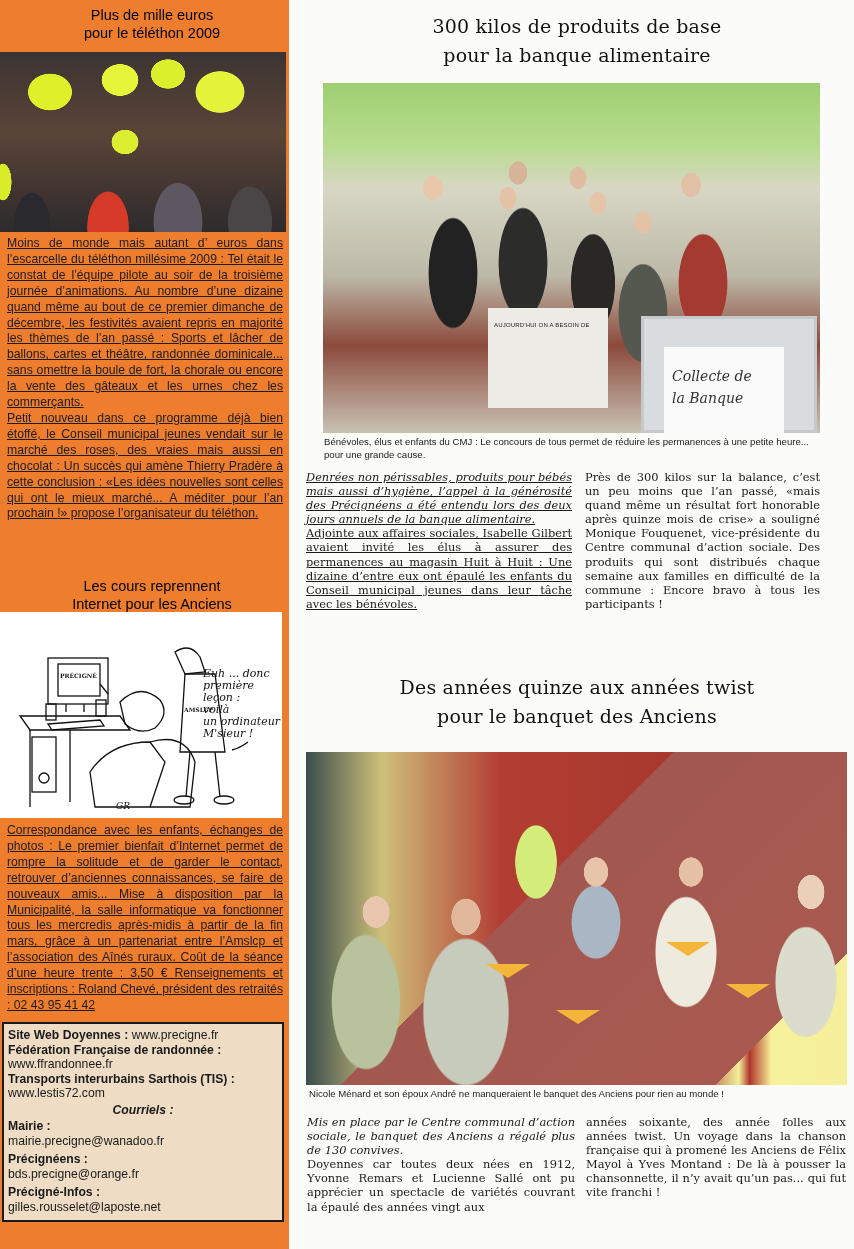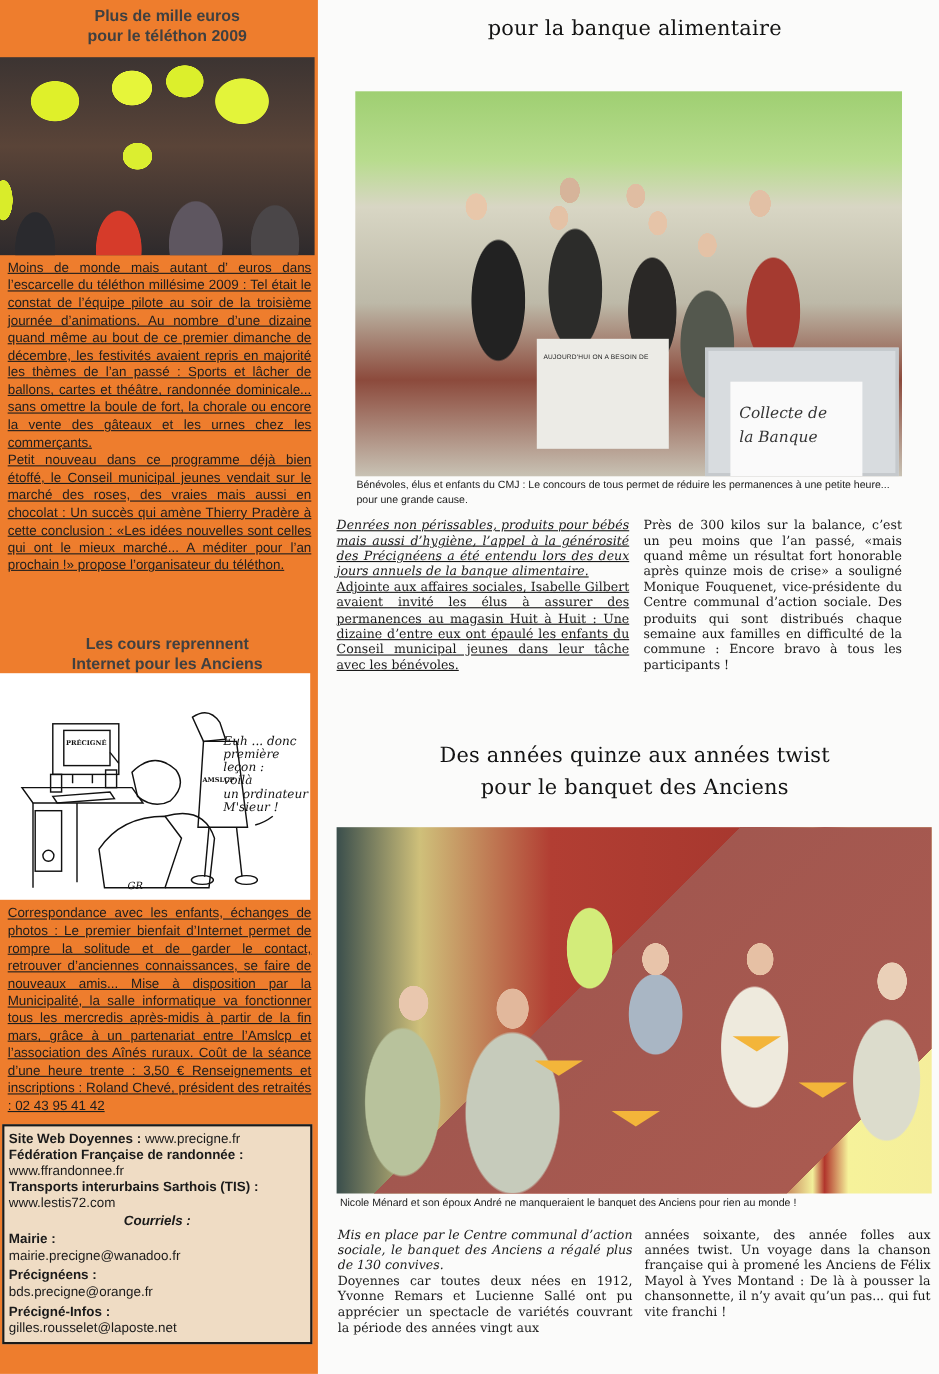--- a/index.html
+++ b/index.html
@@ -6,21 +6,21 @@
   html, body { width: 854px; height: 1249px; background: #fbfbfa; overflow: hidden; }
   body { position: relative; font-family: "Liberation Sans", sans-serif; color: #1a1a1a; }
 
   
   .left-col {
     position: absolute; left: 0; top: 0; width: 289px; height: 1249px;
     background: #ee7d2d;
   }
   .left-title {
     position: absolute; left: 0; width: 304px; text-align: center;
-    font-weight: bold; font-size: 14.5px; line-height: 18px; color: #404040;
+    font-weight: normal; font-size: 14.5px; line-height: 18px; color: #000000;
   }
   .photo {
     position: absolute; overflow: hidden;
   }
   .photo-telethon {
     left: 0; top: 52px; width: 286px; height: 180px;
     background:
       radial-gradient(ellipse 36px 30px at 50px 40px, #dff02a 60%, transparent 62%),
       radial-gradient(ellipse 30px 26px at 120px 28px, #e6f53a 60%, transparent 62%),
       radial-gradient(ellipse 28px 24px at 168px 22px, #dcef2c 60%, transparent 62%),
@@ -211,20 +211,21 @@
     <div class="b">Mairie :</div>
     <div>mairie.precigne@wanadoo.fr</div>
     <div class="b gap">Précignéens :</div>
     <div>bds.precigne@orange.fr</div>
     <div class="b gap">Précigné-Infos :</div>
     <div>gilles.rousselet@laposte.net</div>
   </div>
 </div>
 
 <div class="headline" style="top:12px;">
+  <div>300 kilos de produits de base</div>
   <div>pour la banque alimentaire</div>
 </div>
 
 <div class="photo photo-store" title="Bénévoles, élus et enfants autour d'un caddie dans un supermarché">
   <div class="cart-bag">
     <span>AUJOURD'HUI ON A BESOIN DE</span>
   </div>
   <div class="store-sign">
     <div class="store-sign-paper">
       <div>Collecte de</div>
@@ -252,17 +253,17 @@
   <div class="napkin" style="left:180px;top:212px;"></div>
   <div class="napkin" style="left:250px;top:258px;"></div>
   <div class="napkin" style="left:360px;top:190px;"></div>
   <div class="napkin" style="left:420px;top:232px;"></div>
 </div>
 
 <div class="caption" style="left:309px;top:1088px;width:540px;">Nicole Ménard et son époux André ne manqueraient le banquet des  Anciens pour rien au monde !</div>
 
 <div class="article-col" style="left:307px;top:1115px;width:268px;">
   <p class="lead">Mis en place  par le Centre communal d’action sociale, le banquet des Anciens a régalé plus de 130 convives.</p>
-  <p>Doyennes car toutes deux nées en 1912, Yvonne Remars et Lucienne Sallé ont pu apprécier un spectacle de variétés couvrant la période des années vingt aux</p>
+  <p>Doyennes car toutes deux nées en 1912, Yvonne Remars et Lucienne Sallé ont pu apprécier un spectacle de variétés couvrant la épaulé des années vingt aux</p>
 </div>
 <div class="article-col" style="left:586px;top:1115px;width:260px;">
   <p>années soixante, des année folles aux années twist. Un voyage dans la  chanson française qui à promené les Anciens de Félix Mayol à Yves Montand : De là à pousser la  chansonnette, il n’y avait qu’un pas... qui fut vite franchi  !</p>
 </div>
 
 </body></html>

